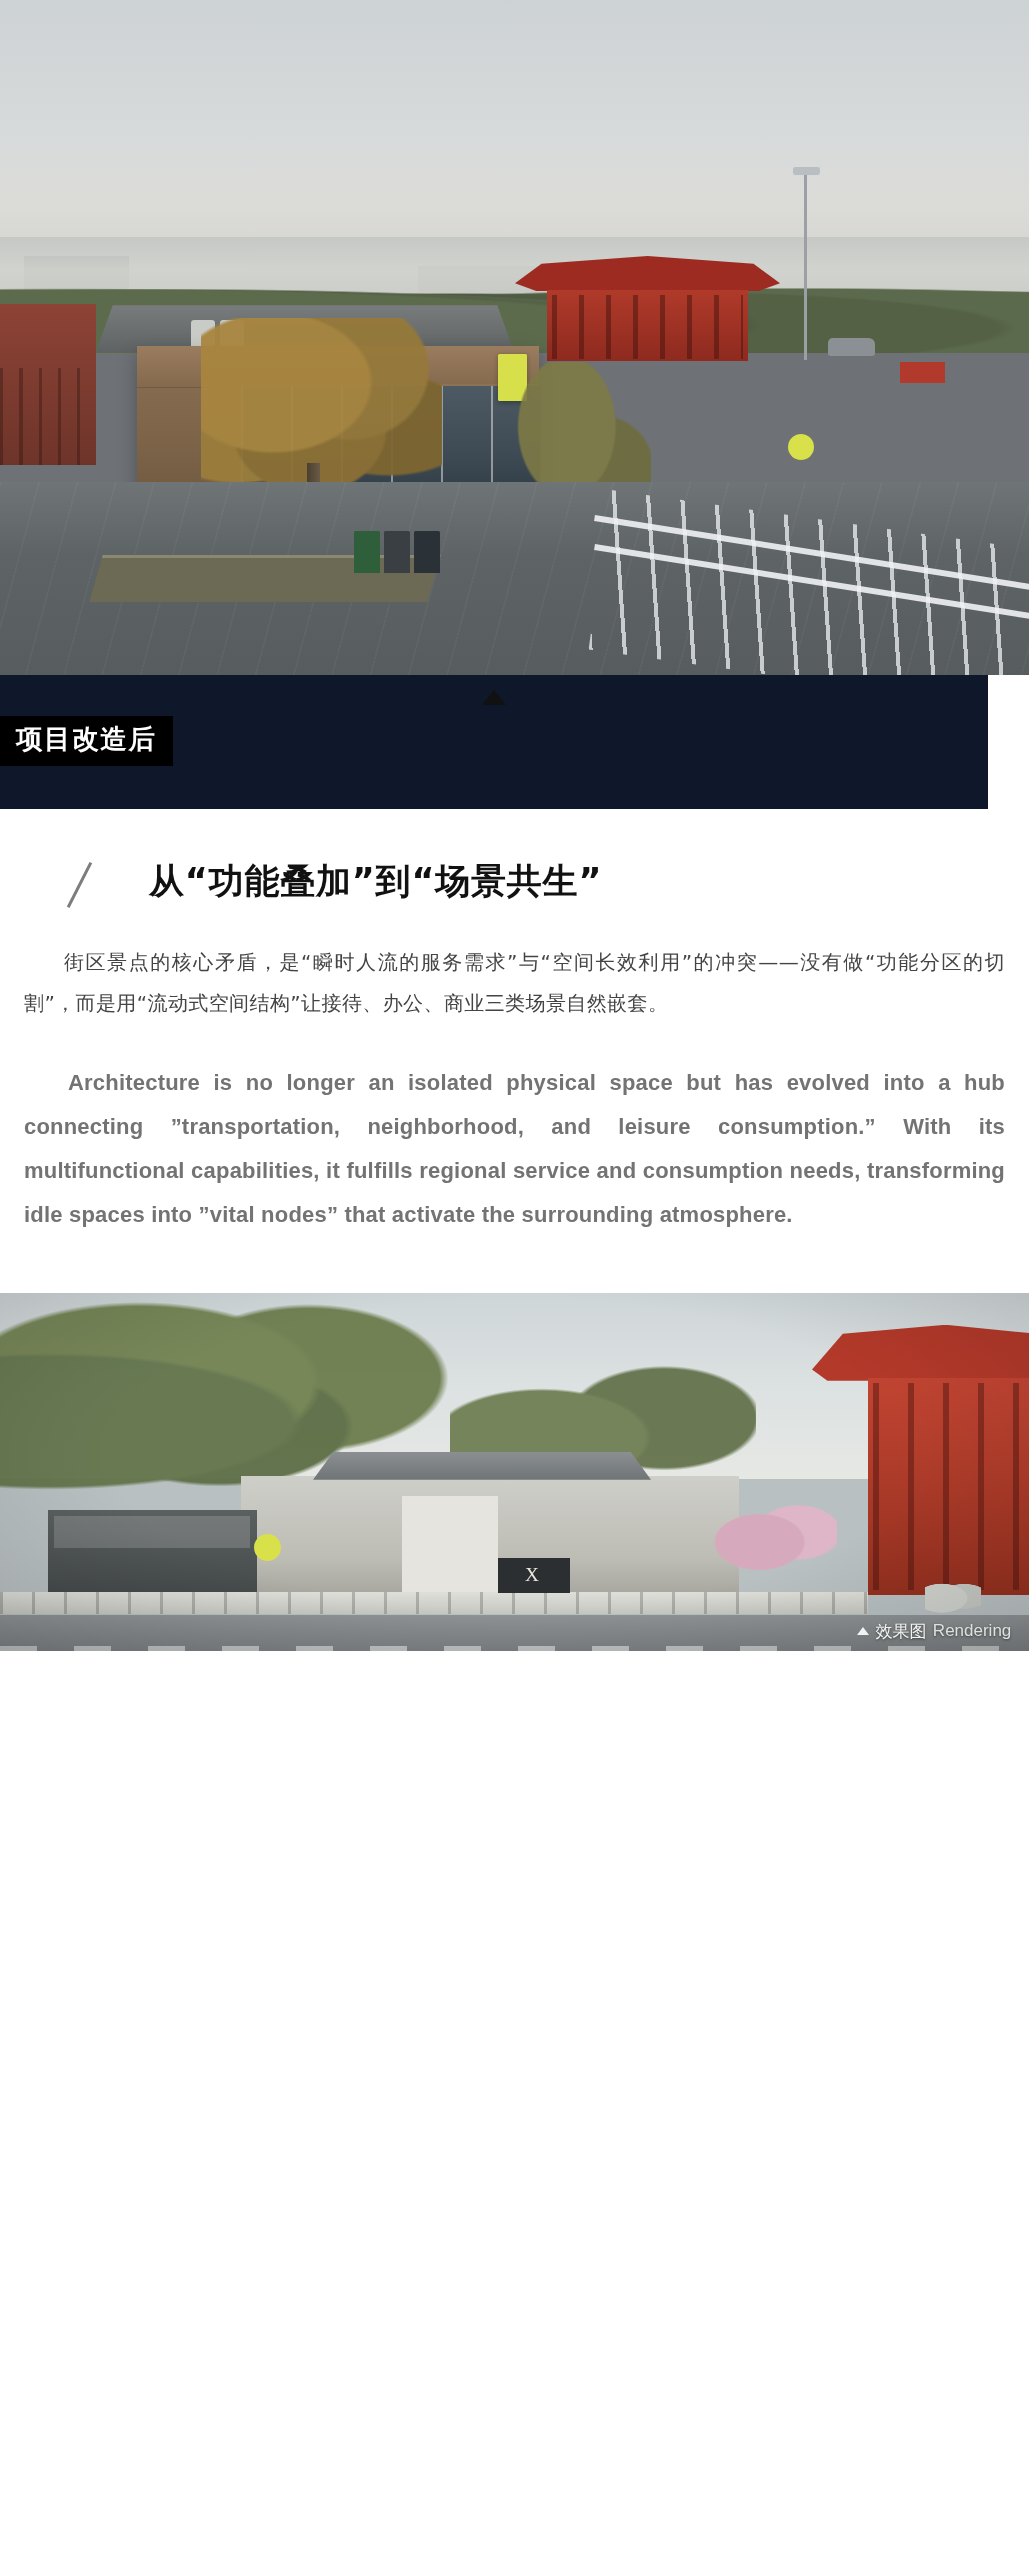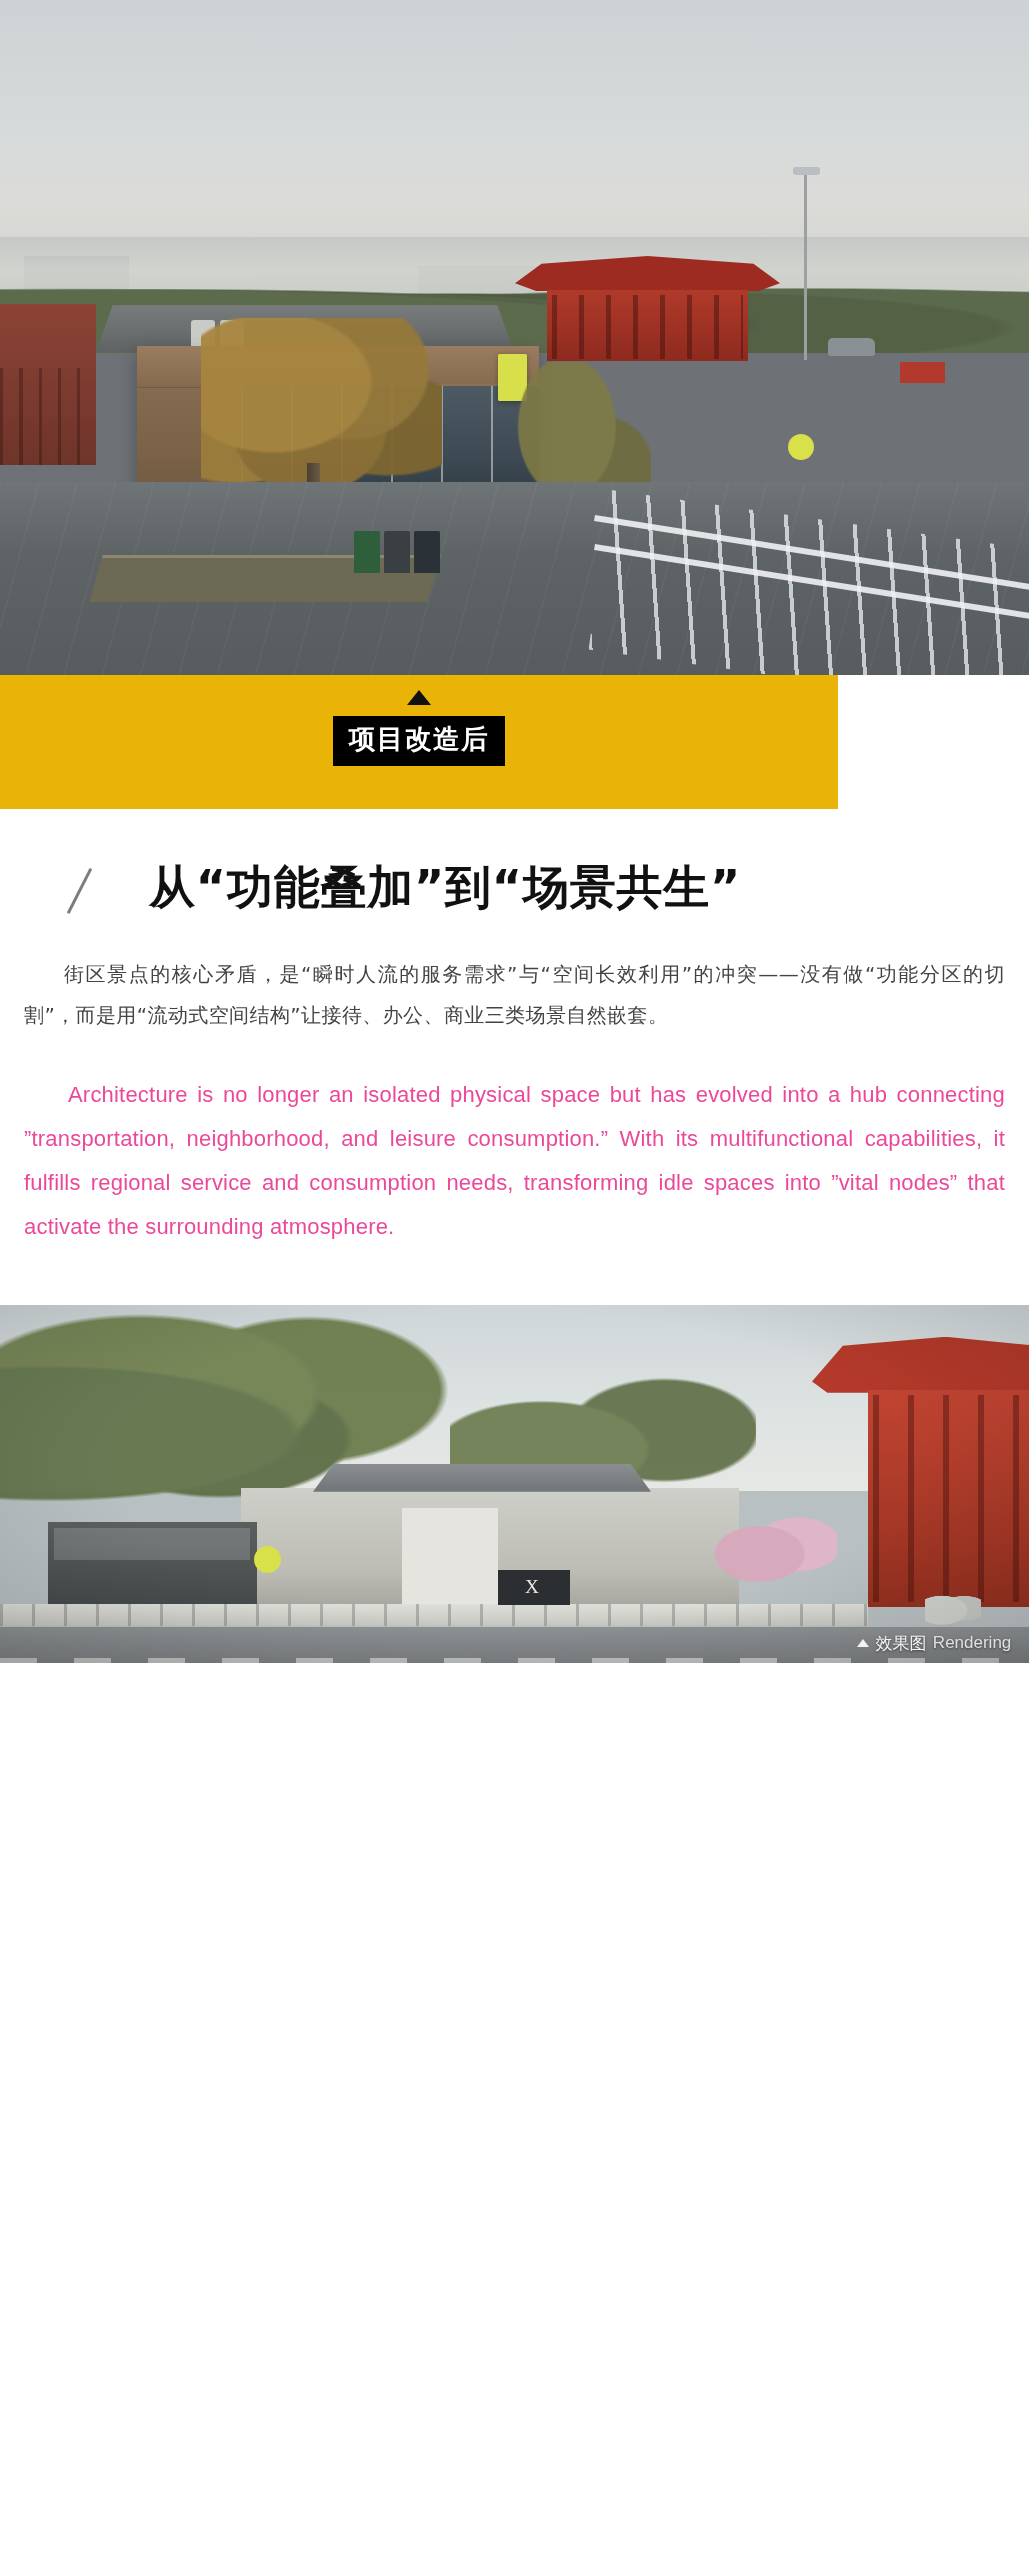--- a/index.html
+++ b/index.html
@@ -205,24 +205,23 @@
     background: repeating-linear-gradient(90deg, rgba(40,15,10,0.35) 0 3.2px, rgba(0,0,0,0) 3.2px 19.3px);
   }
   .hero .tank {
     position: absolute; left: 191px; top: 320px; width: 24px; height: 35px;
     background: #c9cbc6; border-radius: 3.2px;
   }
   .hero .tank.t2 { left: 220px; }
 
   
   .caption-zone {
-    width: 838px;
+    width: 988px;
     padding: 14.5px 0 43px;
-    background: #eab308;
-    text-align: center;
+    background: #0f172a;
   }
   .arrow-up {
     width: 0; height: 0; margin: 0 auto 11.3px;
     border-left: 12px solid transparent;
     border-right: 12px solid transparent;
     border-bottom: 15.3px solid #111;
   }
   .caption-tag {
     display: inline-block;
     background: #000;
@@ -244,21 +243,21 @@
   }
   .slash {
     width: 50px; height: 50px; position: relative; flex: 0 0 auto;
   }
   .slash:before {
     content: ""; position: absolute; left: 6.4px; top: 3.2px;
     width: 3.2px; height: 50px; background: #7d7d7d;
     transform: rotate(27deg); transform-origin: center;
   }
   .sec-title {
-    font-size: 46px;
+    font-size: 35px;
     font-weight: 700;
     color: #111;
     letter-spacing: 0.8px;
     font-family: "DejaVu Sans", sans-serif;
   }
 
   
   .body-zone { padding: 35px 24px 0; }
   p.cn {
     font-size: 20px;
@@ -266,26 +265,27 @@
     color: #444;
     text-align: justify;
     text-indent: 2em;
     margin: 0 0 37px;
     font-family: "DejaVu Sans", sans-serif;
     letter-spacing: 0.4px;
   }
   p.en {
     font-size: 22px;
     line-height: 2.0;
-    color: #ec4899;
+    color: #737373;
     text-align: justify;
     text-indent: 2em;
     margin: 0 0 8px;
     font-family: "Liberation Sans", sans-serif;
     letter-spacing: 0.2px;
+    font-weight: bold;
   }
 
   
   .render {
     position: relative;
     width: 1029px;
     height: 358px;
     margin-top: 56px;
     overflow: hidden;
     background: #b9c0c2;

